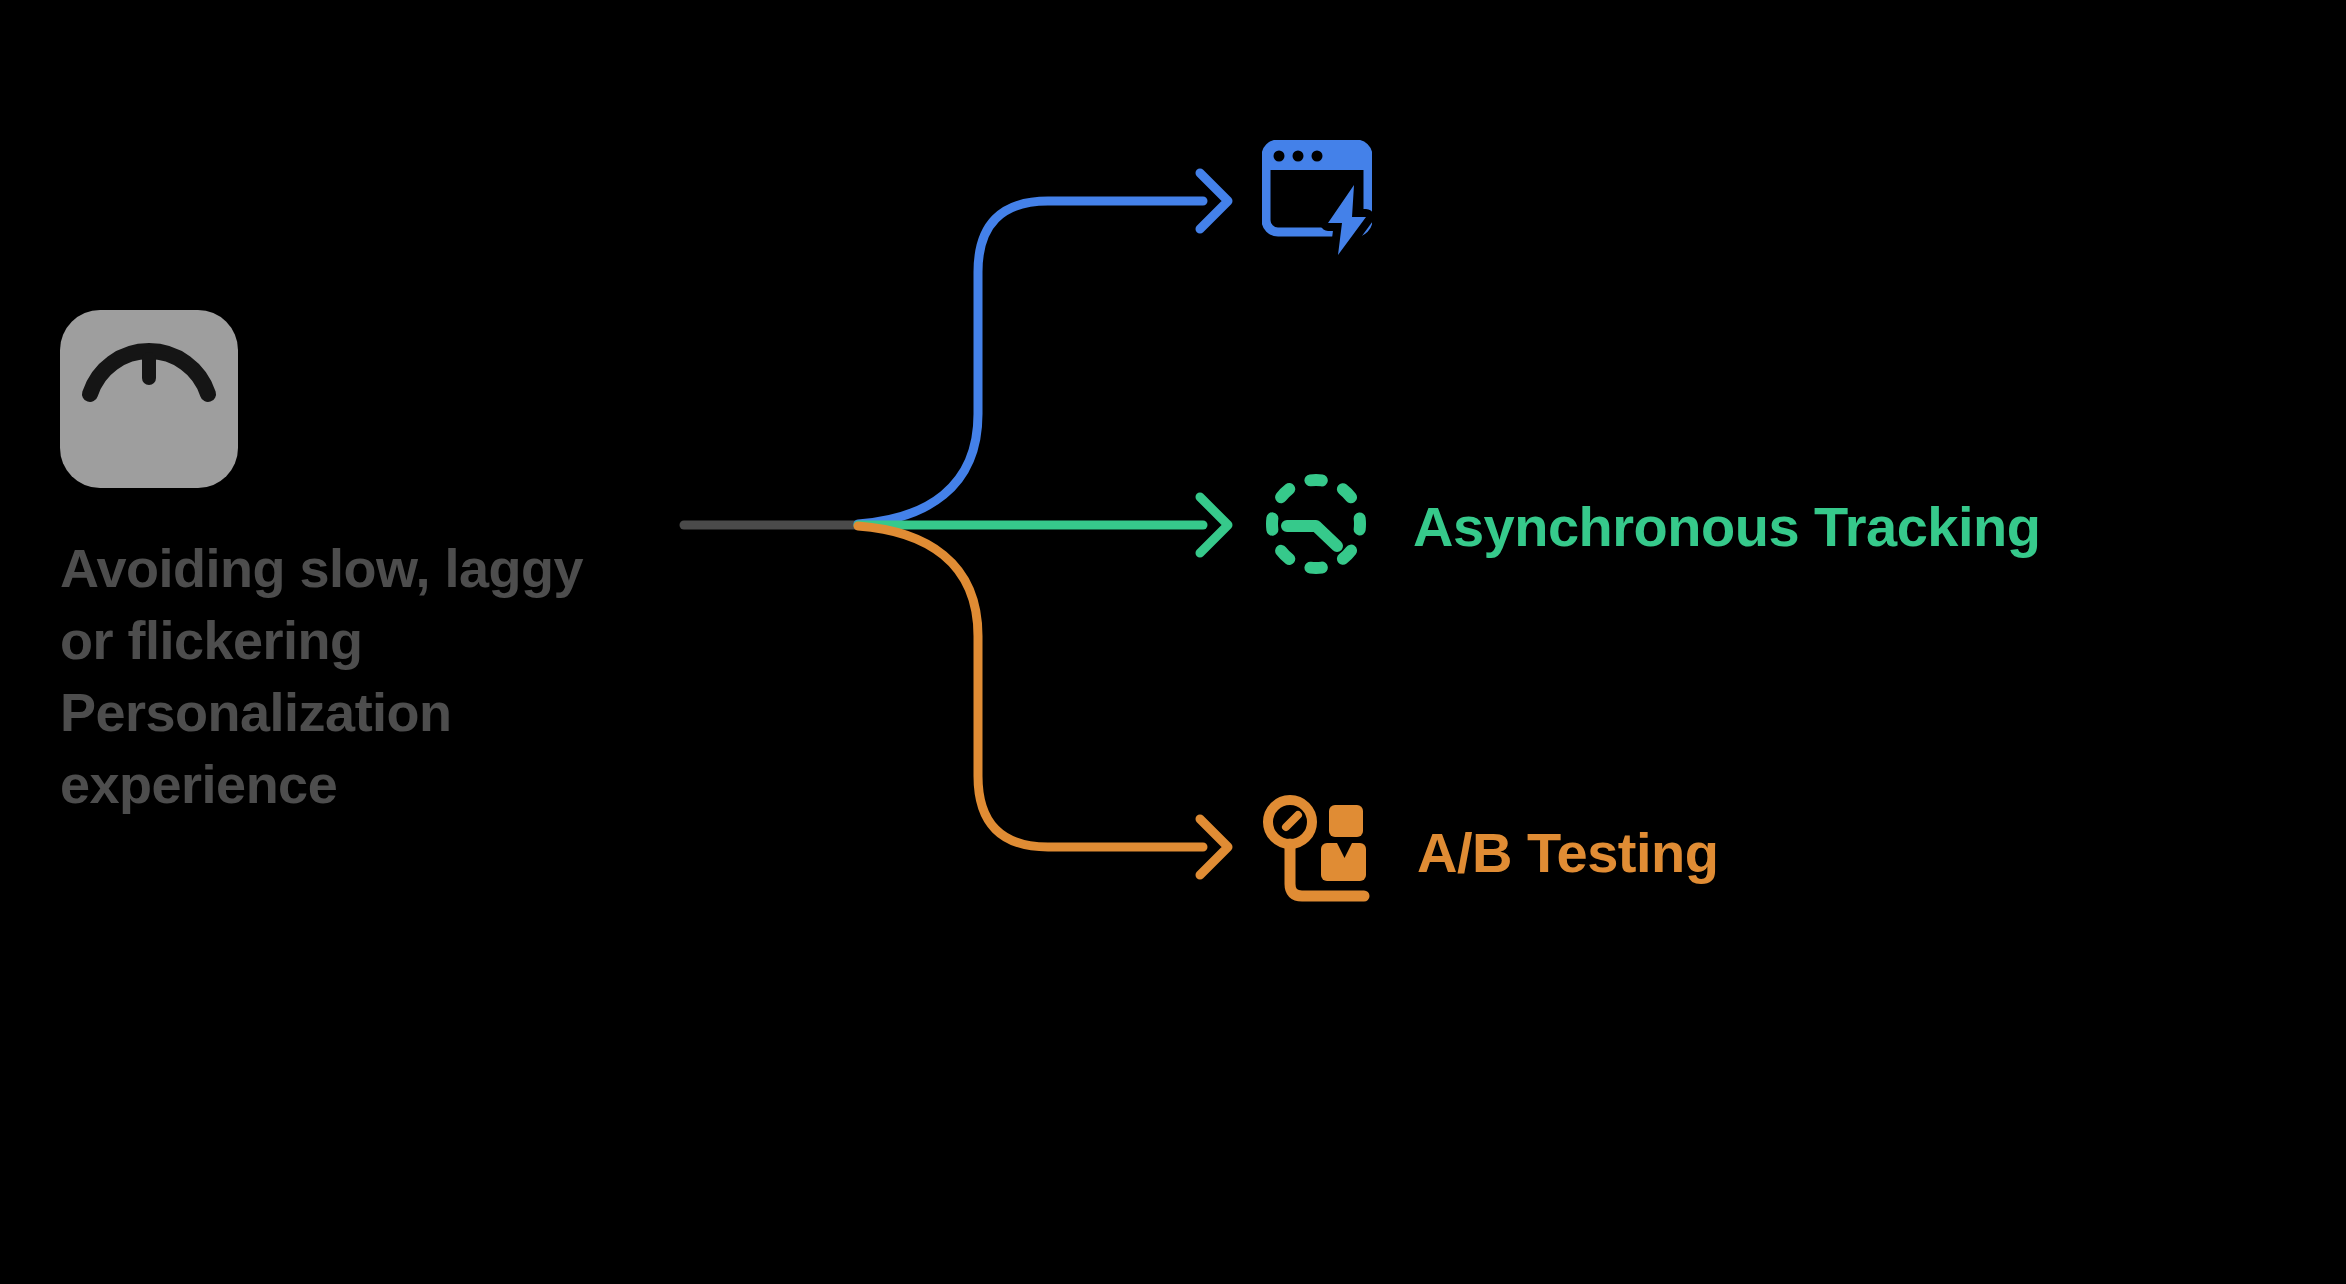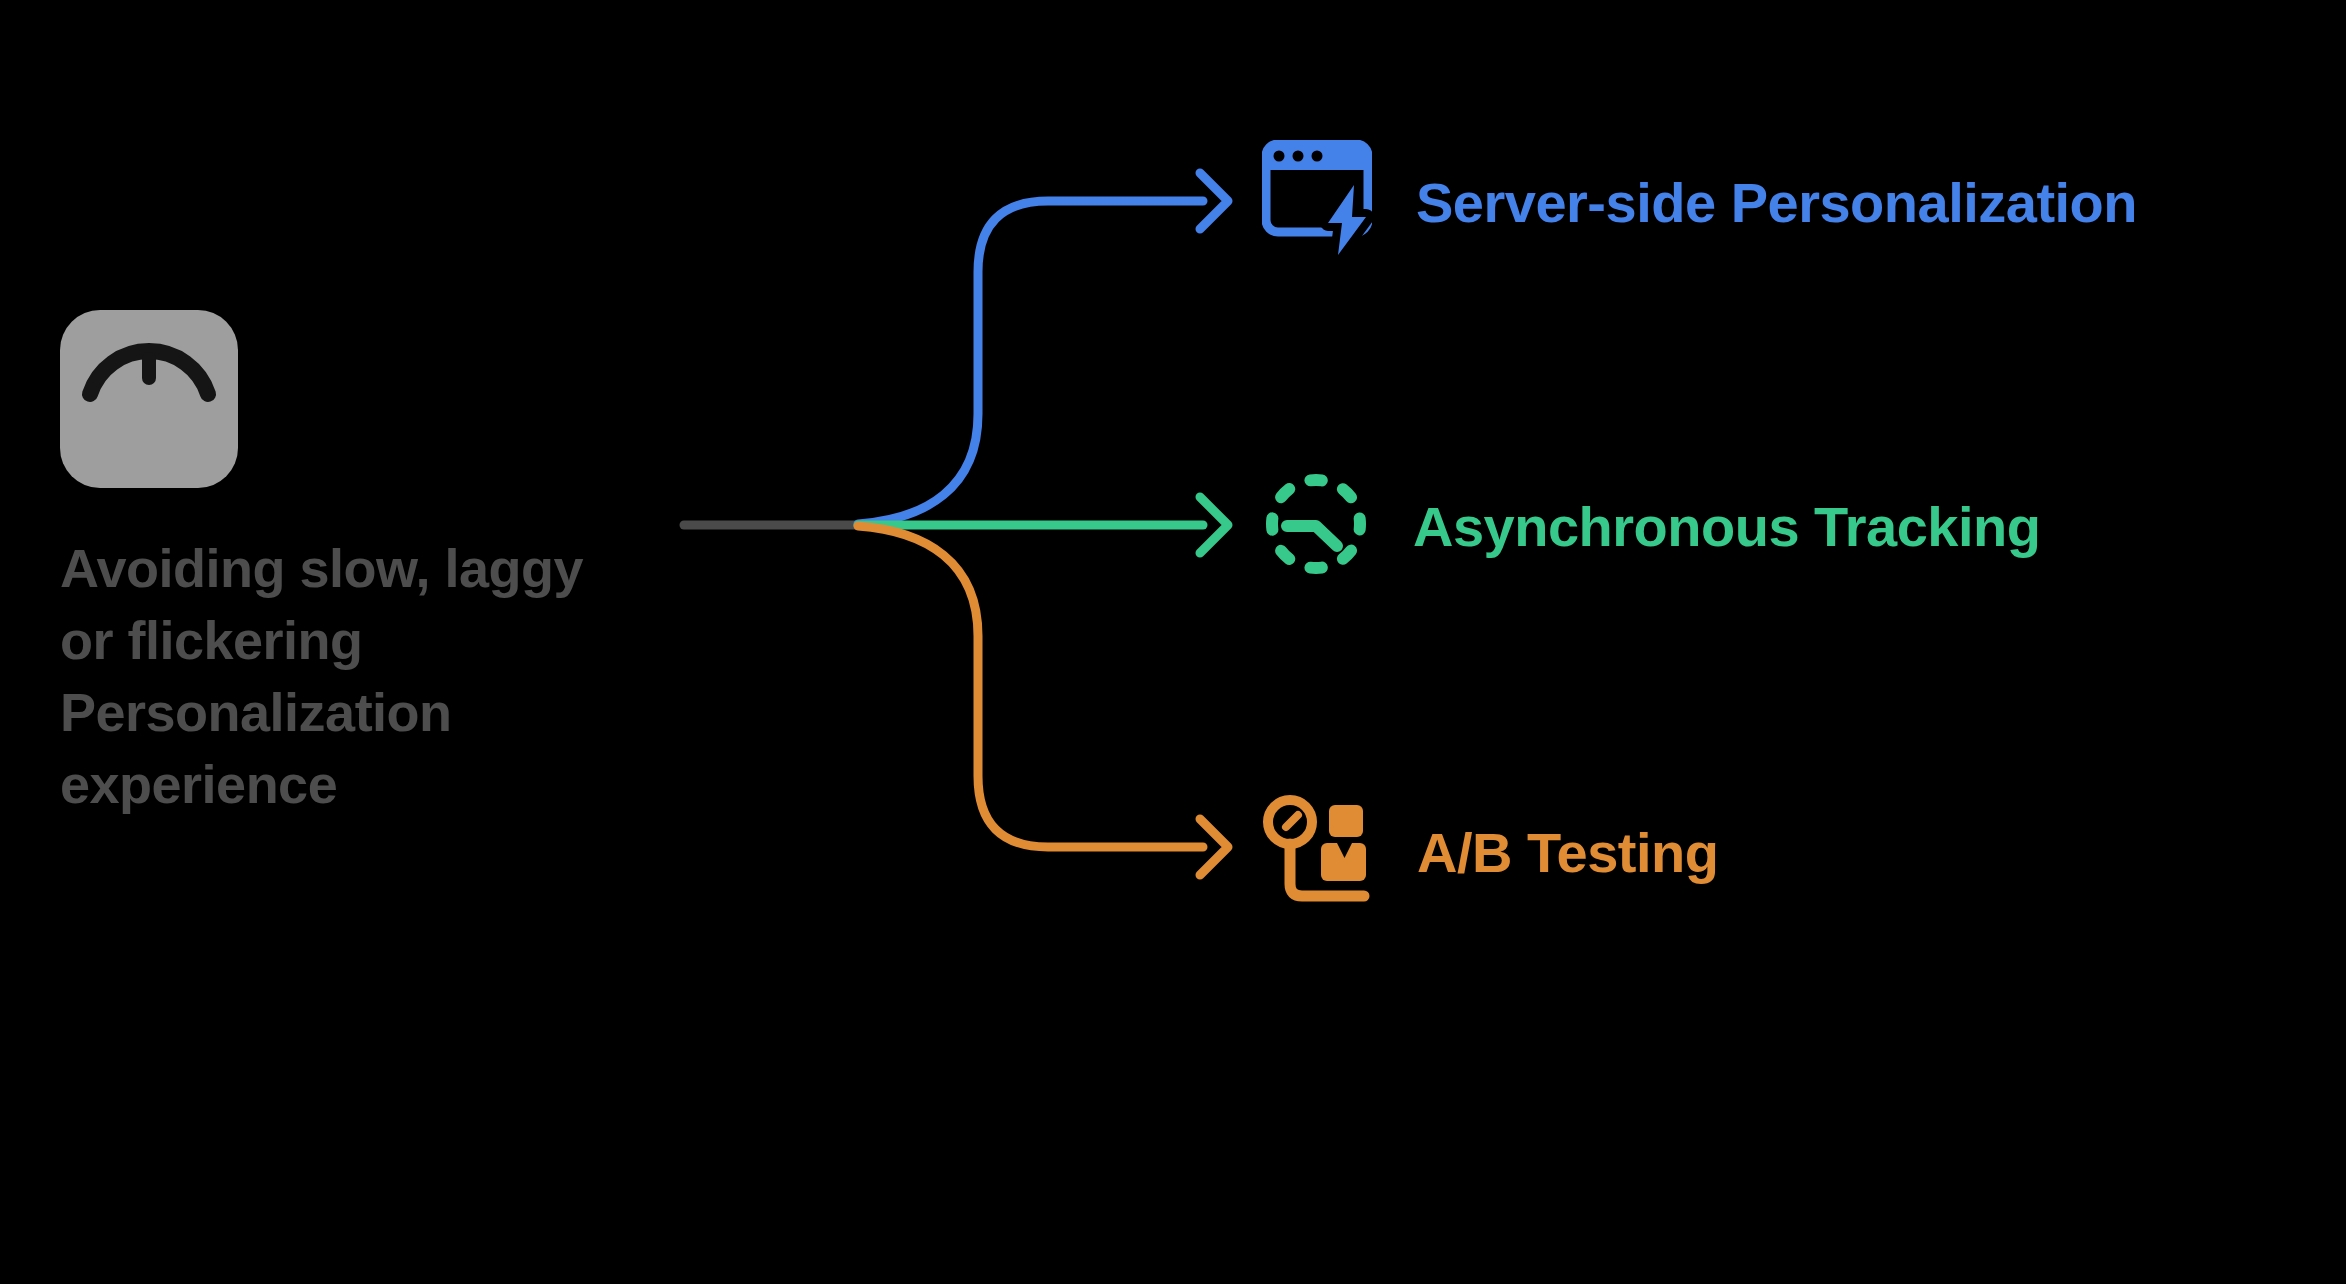--- a/index.html
+++ b/index.html
@@ -73,21 +73,20 @@
       <svg width="110" height="118" viewBox="0 0 110 118" xmlns="http://www.w3.org/2000/svg">
         <rect class="stroke-blue" x="4" y="4" width="102" height="88" rx="12" fill="none" stroke-width="9"></rect>
         <path class="fill-blue" d="M2 30 V14 Q2 2 14 2 H96 Q108 2 108 14 V30 Z"></path>
         <circle class="fill-black" cx="17" cy="16" r="5.5"></circle>
         <circle class="fill-black" cx="36" cy="16" r="5.5"></circle>
         <circle class="fill-black" cx="55" cy="16" r="5.5"></circle>
         <path class="fill-black" d="M92 45 L66 83 H80 L76 115 L104 77 H90 Z" stroke="#000000" stroke-width="16" stroke-linejoin="round"></path>
         <path class="fill-blue" d="M92 45 L66 83 H80 L76 115 L104 77 H90 Z"></path>
       </svg>
     </span>
-    <span class="blabel c-blue">Server-side Personalization</span>
   </div>
 
   <div class="branch branch-3">
     <span>
       <svg width="113" height="115" viewBox="0 0 113 115" xmlns="http://www.w3.org/2000/svg">
         <circle class="stroke-orange" cx="30" cy="30" r="22" fill="none" stroke-width="10"></circle>
         <path class="stroke-orange" d="M26 35 L38 23" fill="none" stroke-width="8" stroke-linecap="round"></path>
         <path class="stroke-orange" d="M30 52 L30 92 Q30 104 42 104 L104 104" fill="none" stroke-width="11" stroke-linecap="round"></path>
         <rect class="fill-orange" x="69" y="13" width="34" height="32" rx="6"></rect>
         <rect class="fill-orange" x="61" y="51" width="45" height="38" rx="6"></rect>

